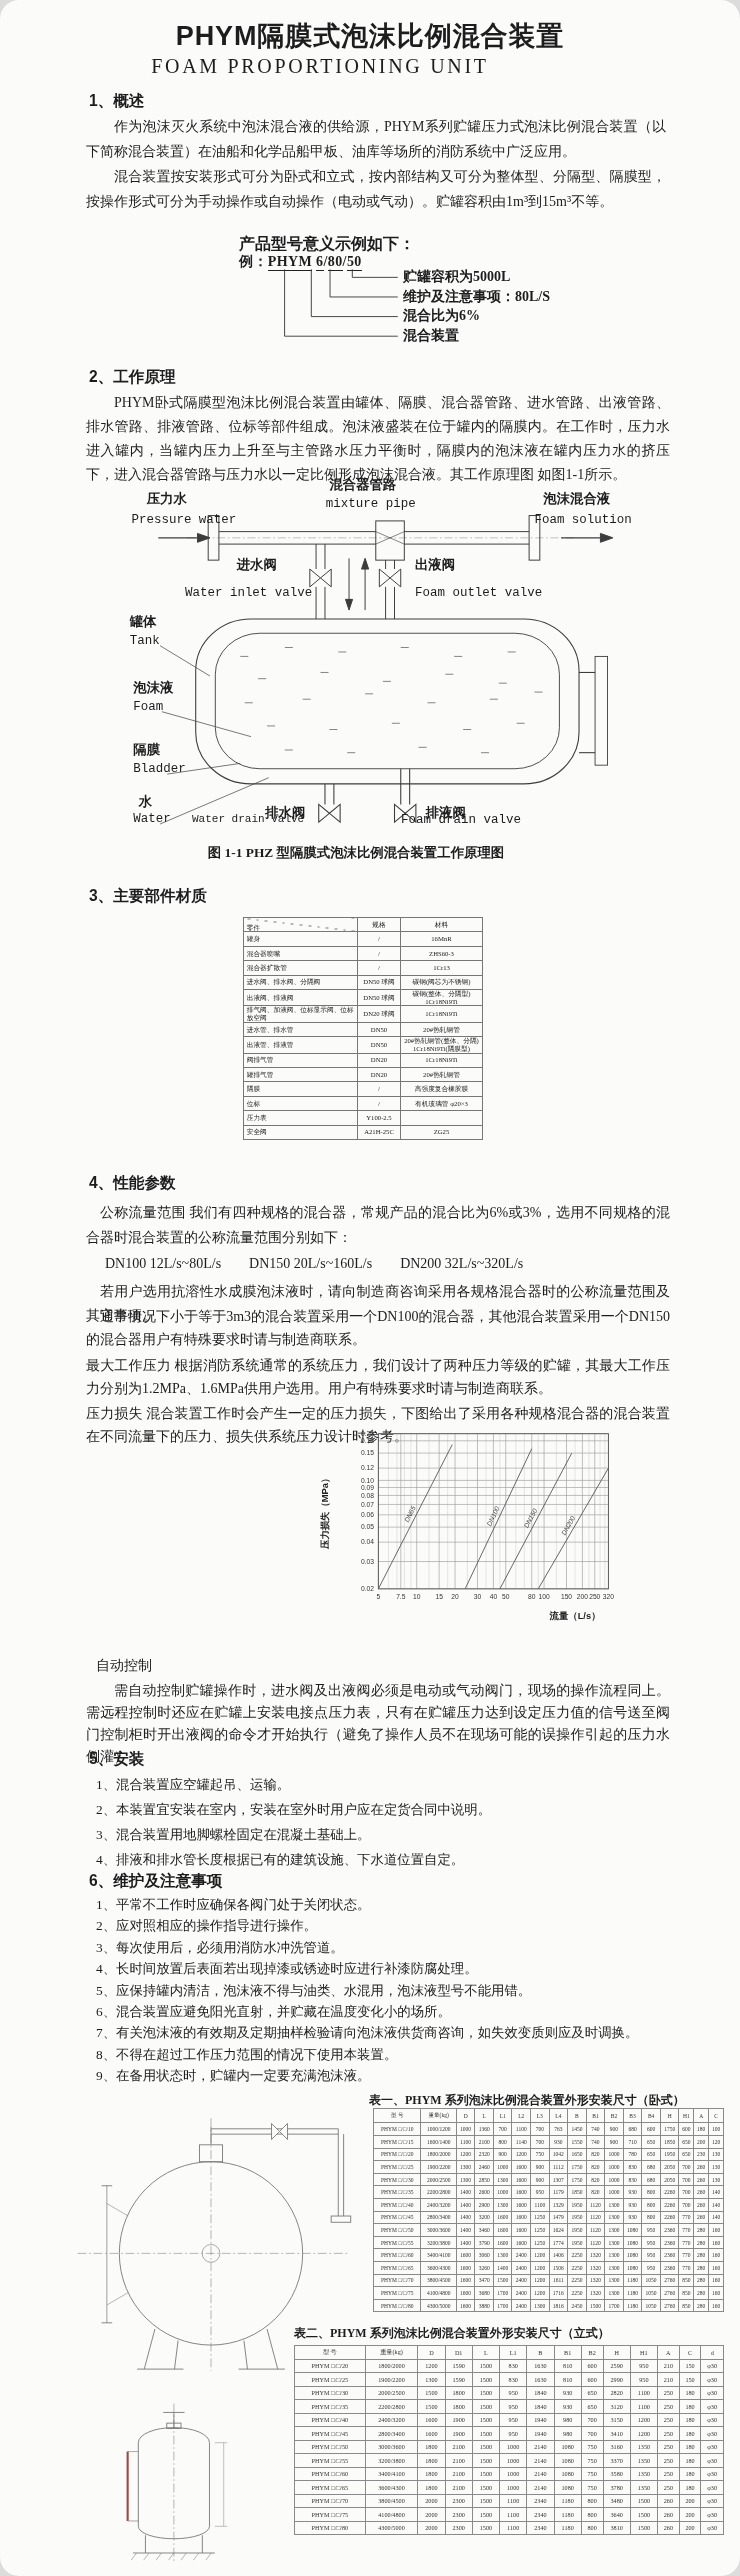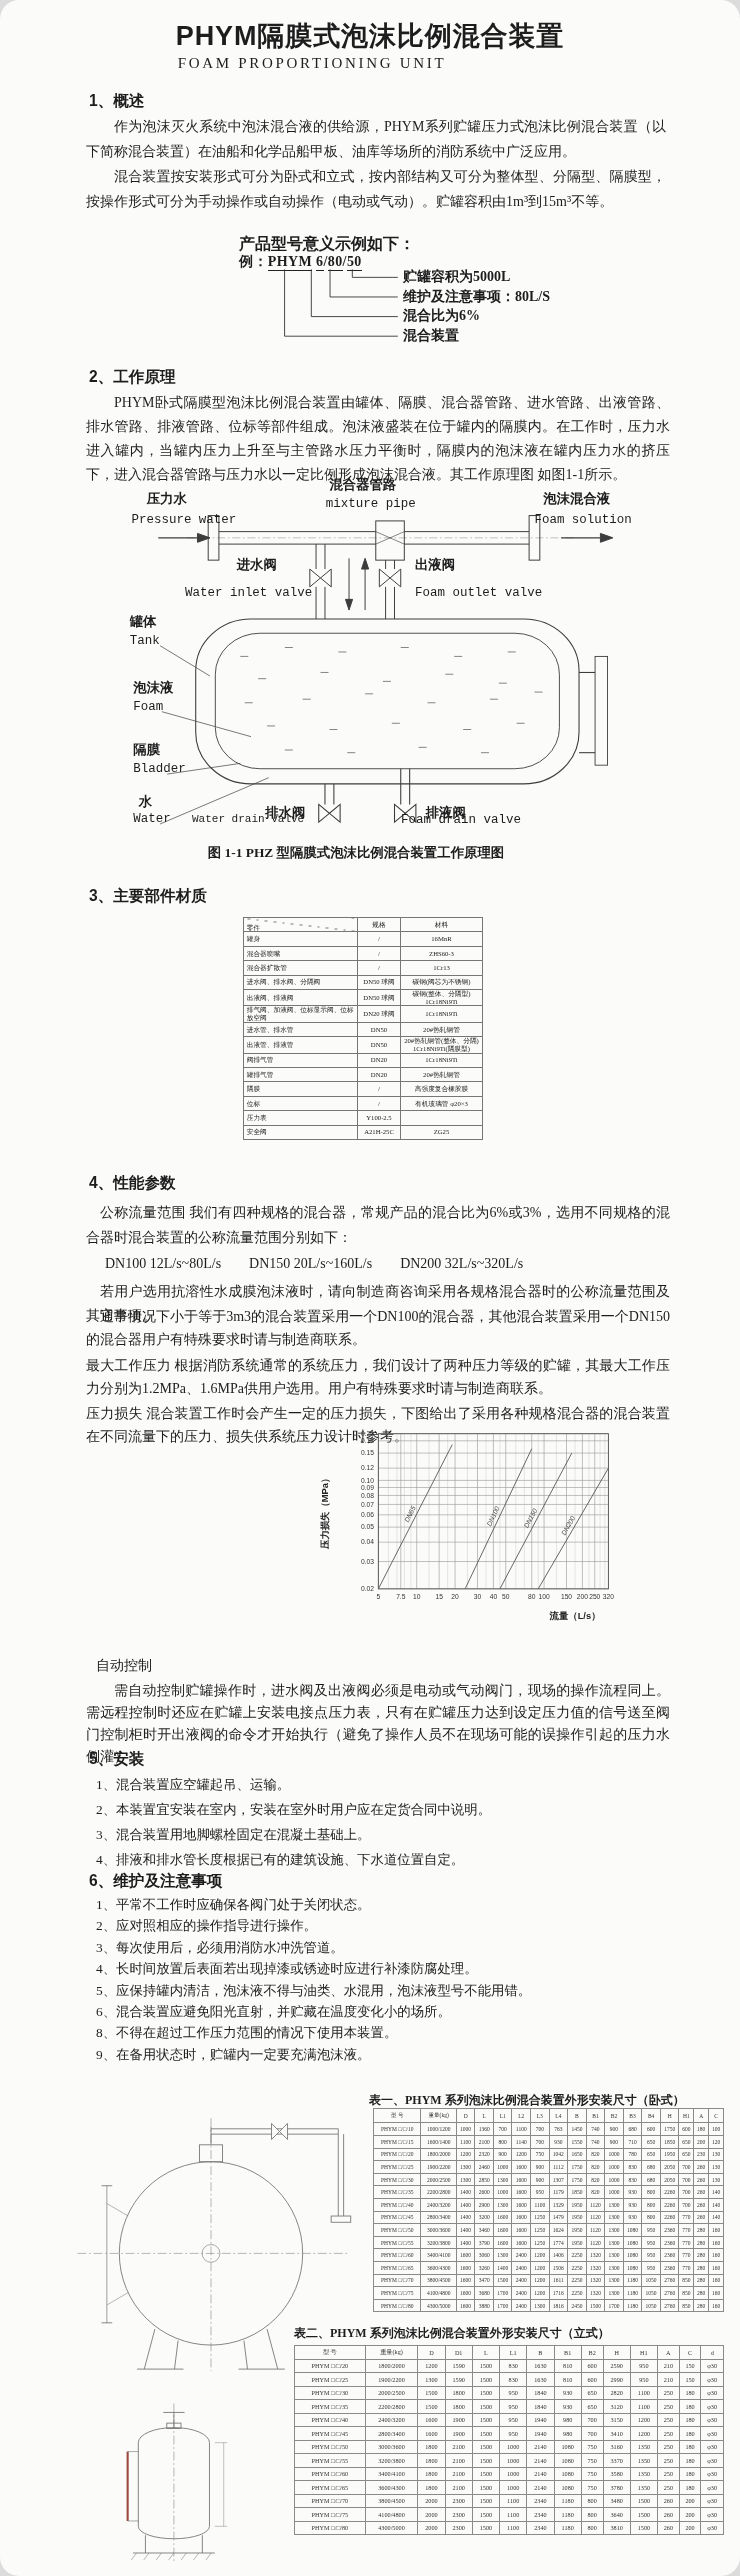--- a/index.html
+++ b/index.html
@@ -1,21 +1,21 @@
 <!DOCTYPE html>
 <html style="font-size:14.3px"><head>
 <meta charset="utf-8">
 <style>
   html,body{margin:0;padding:0;background:#dcdcdc;}
   #sheet{position:relative;width:740px;height:2576px;background:#fbfbfa;margin:0 auto;
          font-family:"Liberation Serif","DejaVu Serif",serif;color:#1d1d1d;overflow:hidden;border-radius:19px;}
   .abs{position:absolute;}
   .doc-title{width:740px;text-align:center;font-family:"Liberation Sans","DejaVu Sans",sans-serif;
              font-weight:bold;font-size:27px;letter-spacing:0.9px;}
-  .doc-subtitle{width:624px;text-align:center;font-size:15px;letter-spacing:2.7px;}
+  .doc-subtitle{width:624px;text-align:center;font-size:20px;letter-spacing:2.7px;margin-left:8px;}
   .sec-h{font-family:"Liberation Sans","DejaVu Sans",sans-serif;font-weight:bold;font-size:15.6px;}
   .para{font-size:14px;line-height:25px;text-align:justify;}
   .ind2{text-indent:2em;}
   .ind1{text-indent:1em;}
   .bold{font-weight:bold;}
   .model-label-col div{height:19.6px;font-size:14px;font-weight:bold;white-space:nowrap;}
   .useg{border-bottom:1.1px solid #222;padding-bottom:0.9px;}
   .fig-caption{width:712px;text-align:center;font-weight:bold;font-size:13.4px;}
   .tbl-caption{font-weight:bold;font-size:12px;white-space:nowrap;}
   .list-block div{white-space:nowrap;}
@@ -397,20 +397,21 @@
     </div>
 
   <div class="abs sec-h" style="top:1871px;left:89px;">6、维护及注意事项</div>
   <div class="abs maint-items list-block" style="top:1896px;left:96px;">
       <div>1、平常不工作时应确保各阀门处于关闭状态。</div>
       <div>2、应对照相应的操作指导进行操作。</div>
       <div>3、每次使用后，必须用消防水冲洗管道。</div>
       <div>4、长时间放置后表面若出现掉漆或锈迹时应进行补漆防腐处理。</div>
       <div>5、应保持罐内清洁，泡沫液不得与油类、水混用，泡沫液型号不能用错。</div>
       <div>6、混合装置应避免阳光直射，并贮藏在温度变化小的场所。</div>
+      <div>7、有关泡沫液的有效期及定期抽样检验请向泡沫液供货商咨询，如失效变质则应及时调换。</div>
       <div>8、不得在超过工作压力范围的情况下使用本装置。</div>
       <div>9、在备用状态时，贮罐内一定要充满泡沫液。</div>
     </div>
 
   <div class="abs tbl-caption" style="top:2092px;left:369px;">表一、PHYM 系列泡沫比例混合装置外形安装尺寸（卧式）</div>
   <table class="abs dim-table" style="top:2108px;left:373px;width:351px;">
       <thead>
         <tr>
           <th>型  号</th>
           <th>重量(kg)</th>

